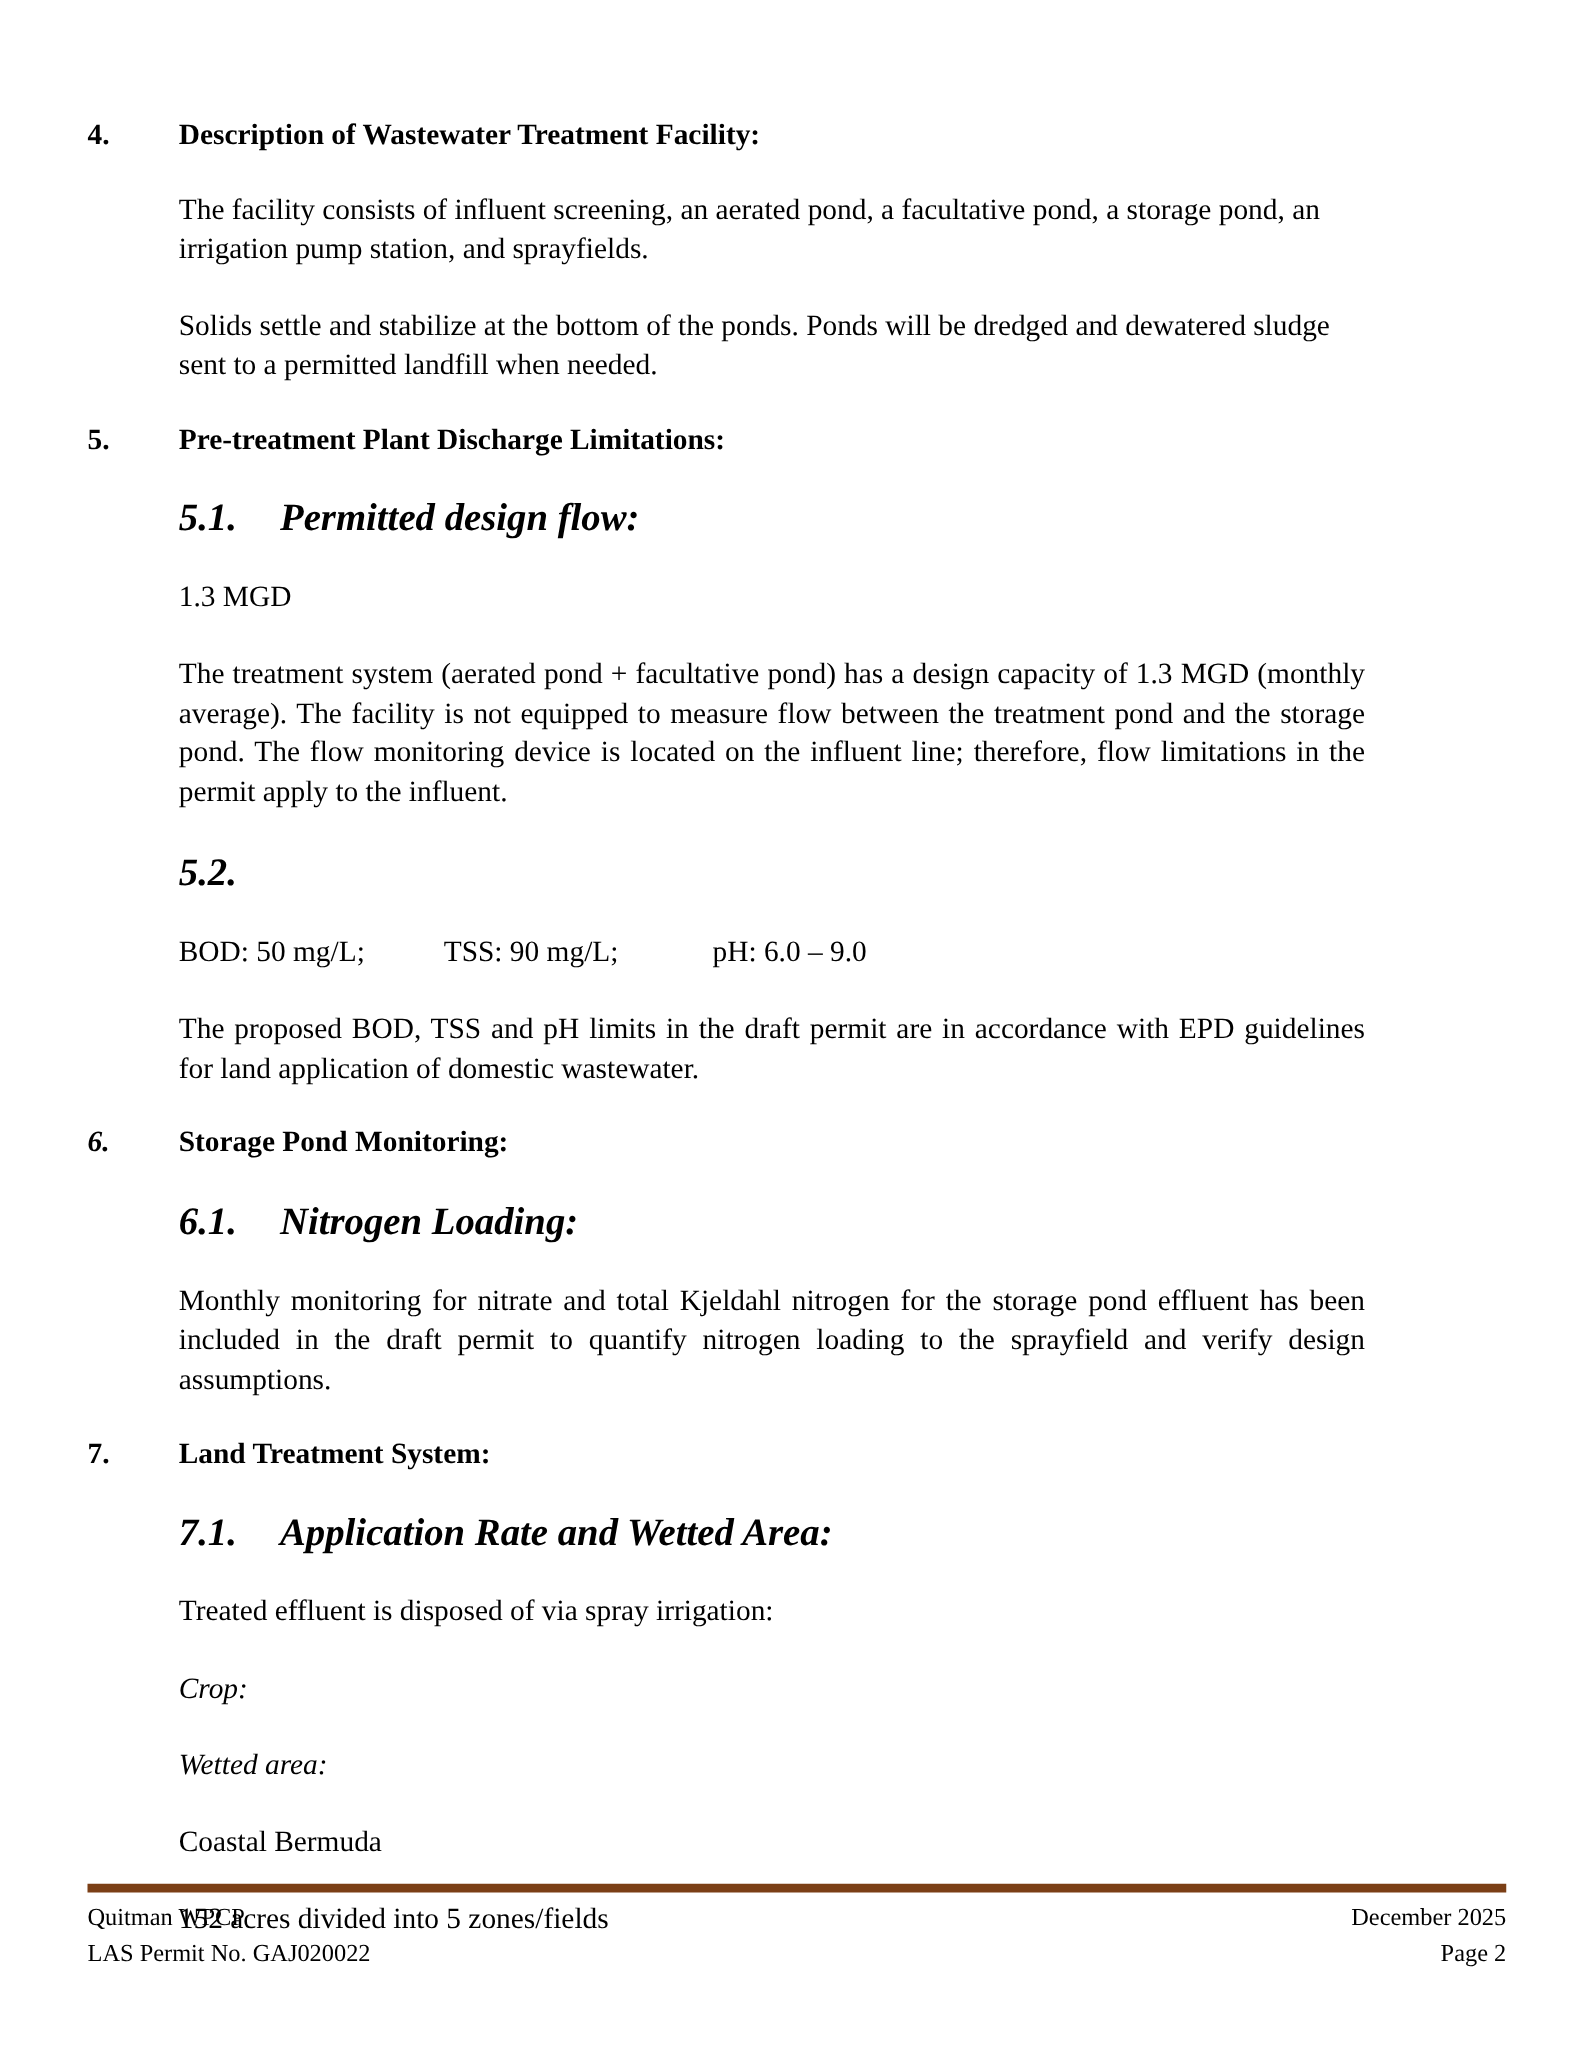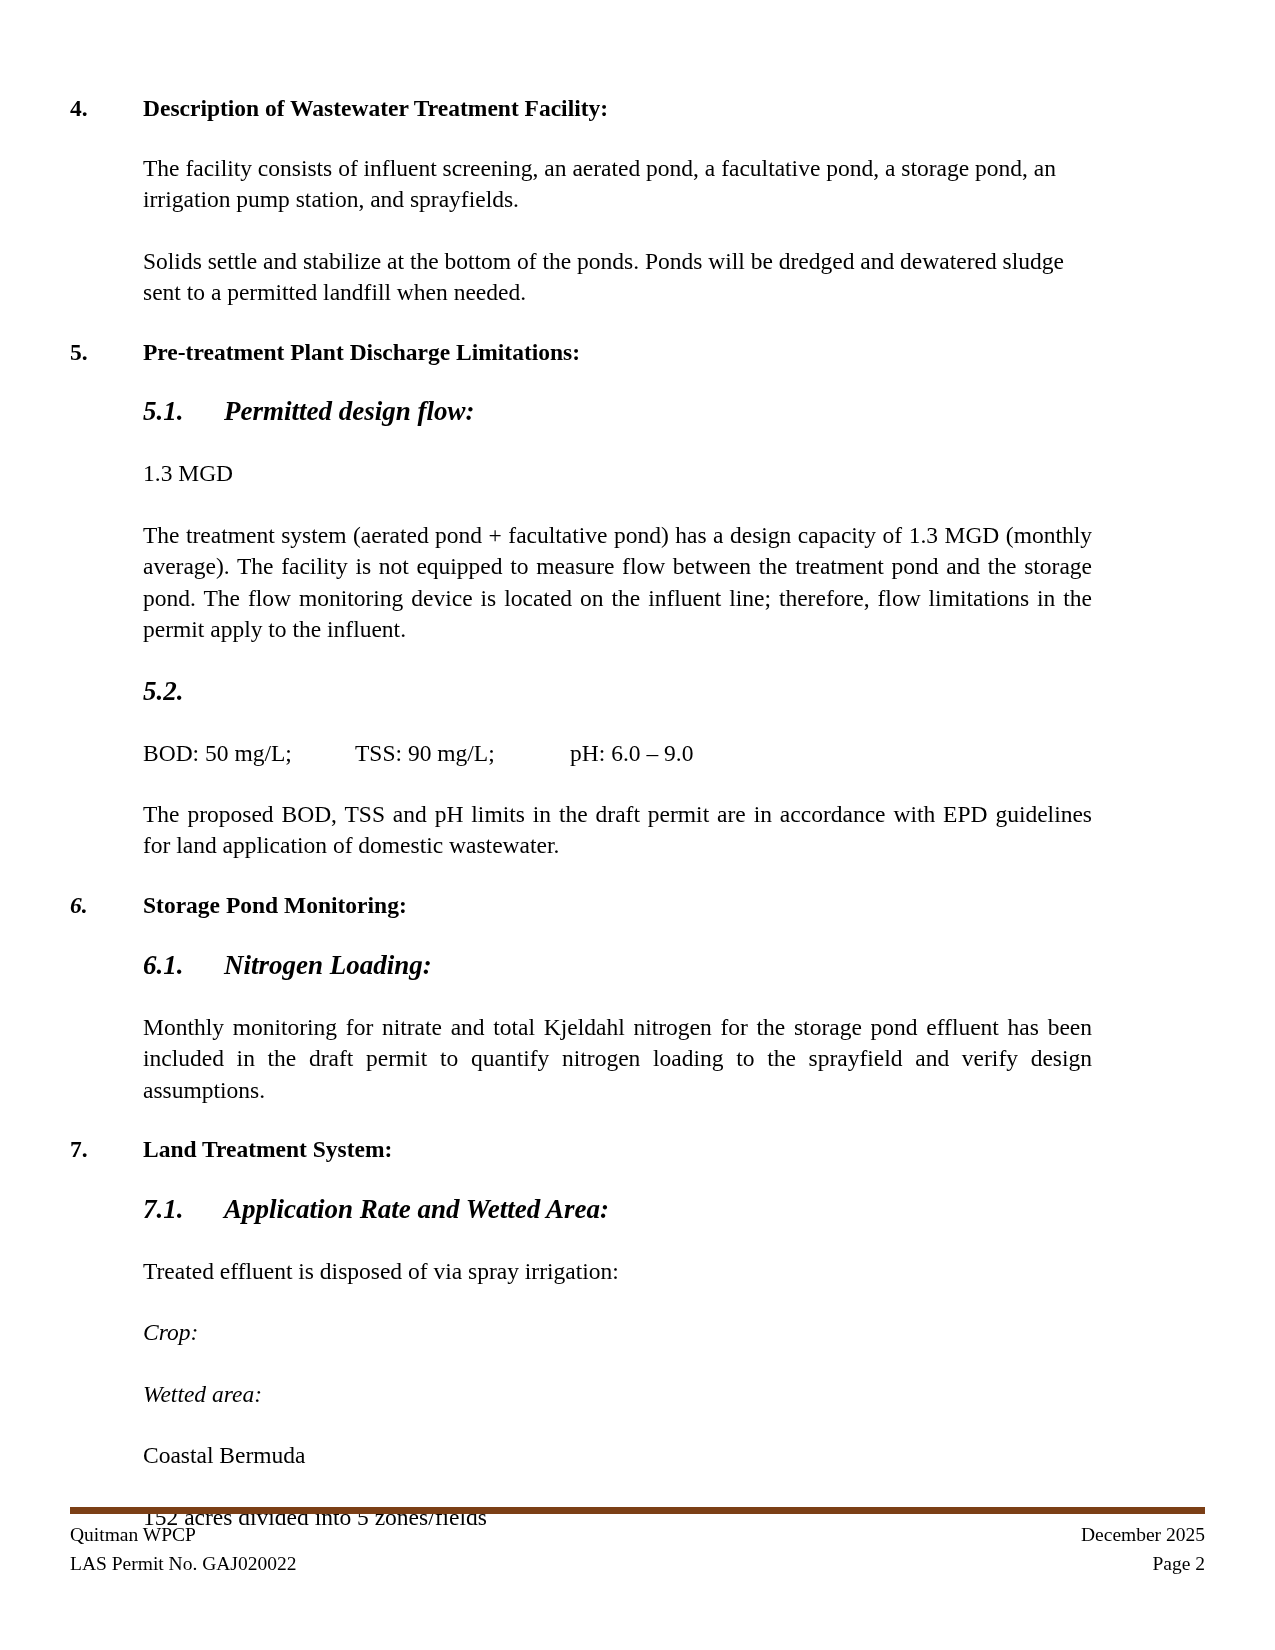--- a/index.html
+++ b/index.html
@@ -45,21 +45,21 @@
   .section-head .label {
     flex: 1 1 auto;
   }
 
   
   .sub-head {
     display: flex;
     align-items: flex-start;
     font-weight: bold;
     font-style: italic;
-    font-size: 27px;
+    font-size: 31px;
     line-height: 1.18;
     margin: 0 0 30px 0;
     padding-left: 73px;
   }
   .sub-head .num {
     width: 69px;
     flex: 0 0 69px;
   }
   .sub-head .label {
     flex: 1 1 auto;

